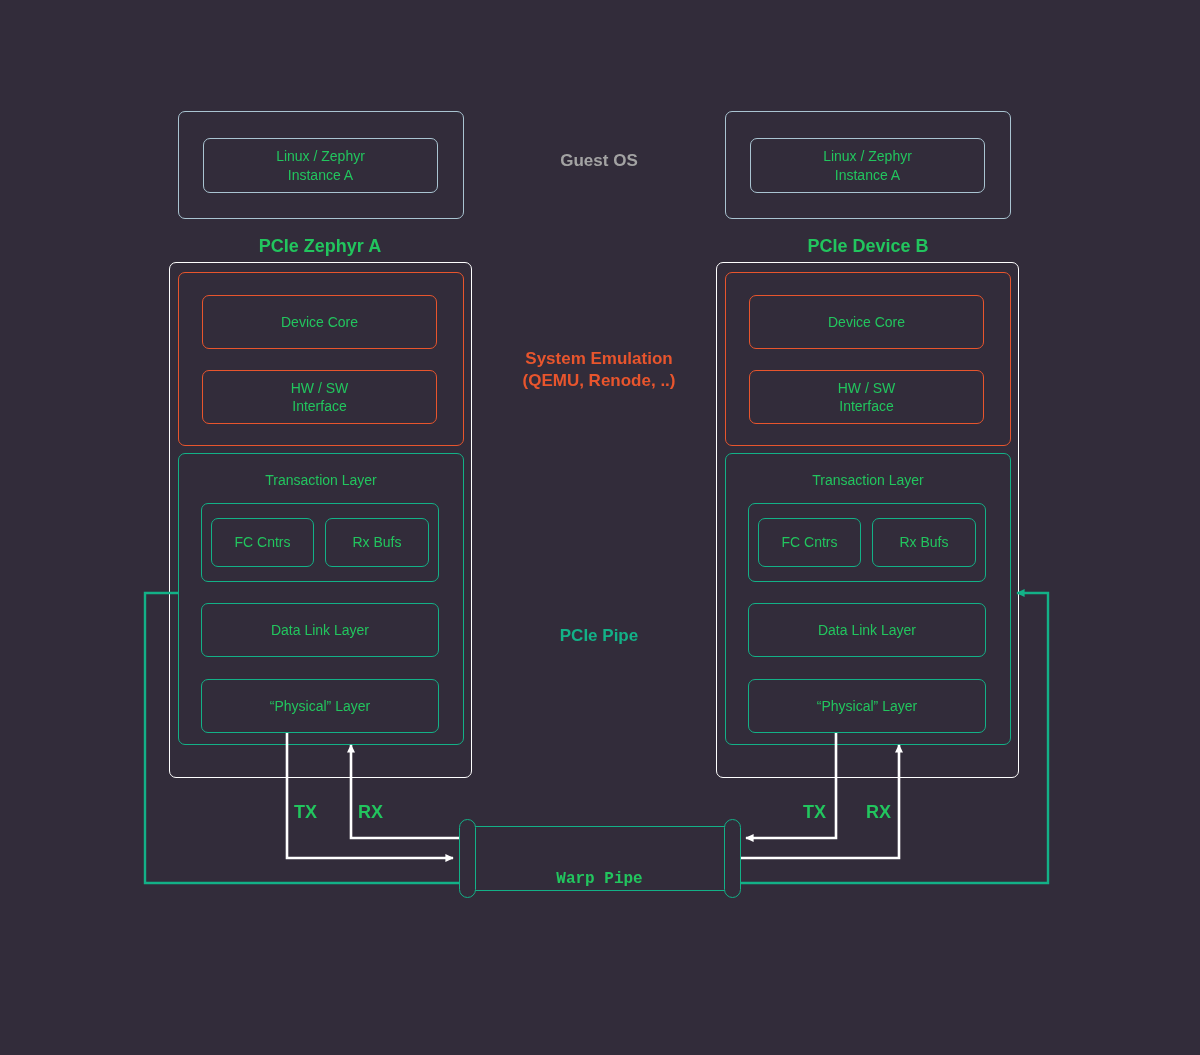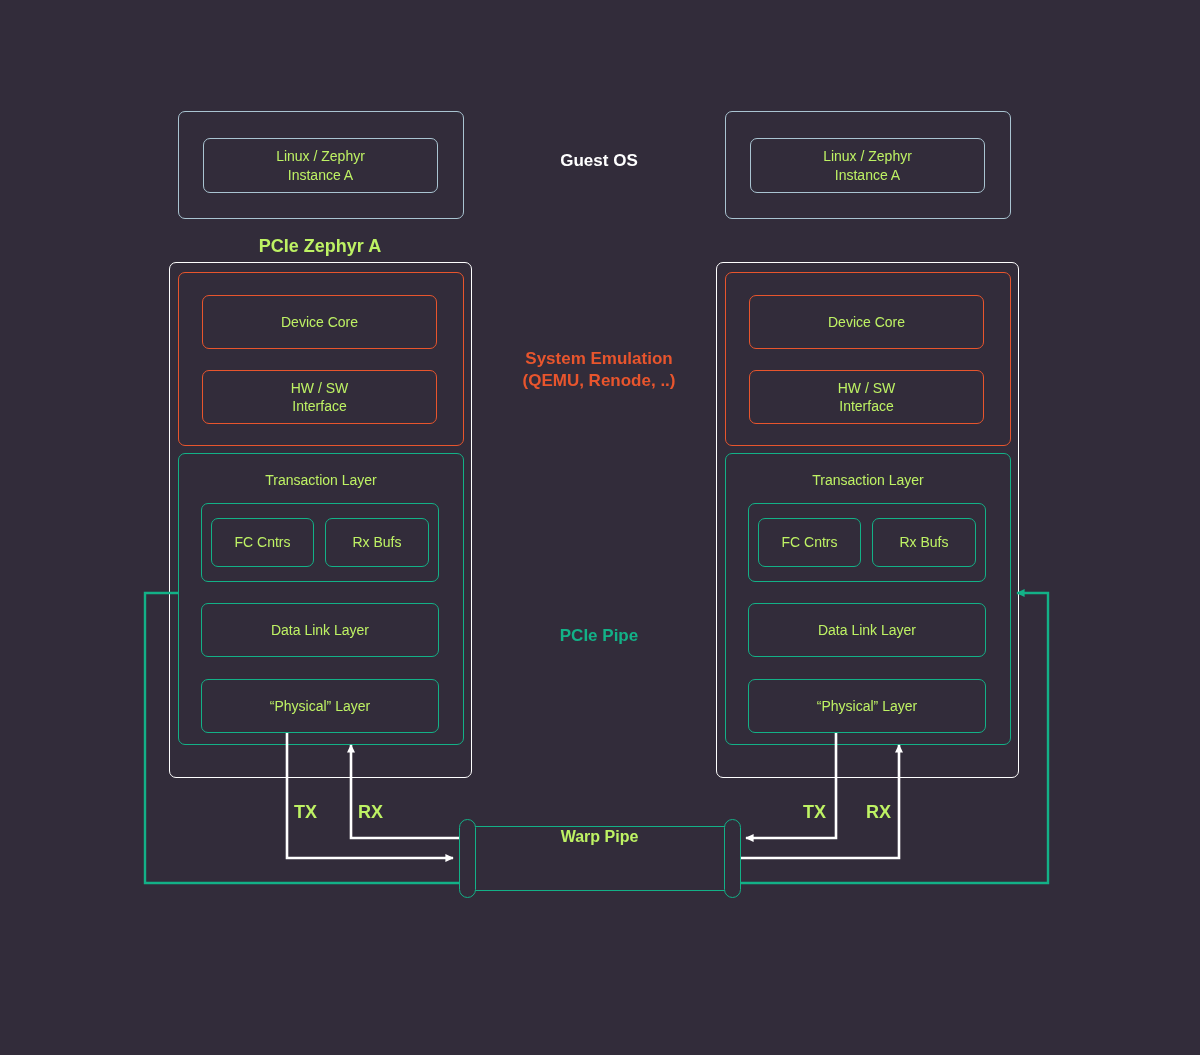--- a/index.html
+++ b/index.html
@@ -40,22 +40,22 @@
   .box-orange { border: 1.5px solid #e8552d; }
   .box-teal   { border: 1.5px solid #13b187; }
 
   
   .label {
     position: absolute;
     text-align: center;
     line-height: 1.3;
     white-space: pre-line;
   }
-  .lbl-white  { color: #bef264; }
-  .lbl-blue   { color: #ffffff; }
+  .lbl-white  { color: #22c55e; }
+  .lbl-blue   { color: #a3a3a3; }
   .lbl-orange { color: #e8552d; }
   .lbl-teal   { color: #13b187; }
 
   .f13 { font-size: 13.5px; }
   .f14 { font-size: 14px; }
   .f16 { font-size: 16px; font-weight: 700; }
   .f17 { font-size: 17px; font-weight: 700; }
   .f18 { font-size: 18px; font-weight: 700; }
 
   
@@ -74,22 +74,23 @@
     border: 1.5px solid #13b187;
     border-radius: 9px;
     background: #322c3a;
   }
   .pipe-body {
     position: absolute;
     box-sizing: border-box;
     border: 1.5px solid #13b187;
     border-radius: 2px;
     display: flex;
-    align-items: flex-start;
+    align-items: flex-end;
     justify-content: center;
+    font-family: Liberation Mono, monospace;
   }
 </style>
 </head>
 <body>
 
 <div id="stage">
 
   <div class="label lbl-blue f17" style="left:474px; top:150px; width:250px;">Guest OS</div>
 
   <div class="label lbl-orange f17" style="left:474px; top:348px; width:250px;">System Emulation
@@ -138,20 +139,21 @@
 
   <div class="label lbl-white f18" style="left:294px; top:801px; width:40px; text-align:left;">TX</div>
   <div class="label lbl-white f18" style="left:358px; top:801px; width:40px; text-align:left;">RX</div>
 
   <div class="box box-blue" style="left:725px; top:111px; width:286px; height:108px;"></div>
   <div class="box box-blue" style="left:750px; top:138px; width:235px; height:55px;">
     <span class="label lbl-white f14" style="position:static; width:100%;">Linux / Zephyr
 Instance A</span>
   </div>
 
+  <div class="label lbl-white f18" style="left:743px; top:235px; width:250px;">PCIe Device B</div>
 
   <div class="box box-white" style="left:716px; top:262px; width:303px; height:516px;"></div>
 
   <div class="box box-orange" style="left:725px; top:272px; width:286px; height:174px;"></div>
   <div class="box box-orange" style="left:749px; top:295px; width:235px; height:54px;">
     <span class="label lbl-white f14" style="position:static; width:100%;">Device Core</span>
   </div>
   <div class="box box-orange" style="left:749px; top:370px; width:235px; height:54px;">
     <span class="label lbl-white f14" style="position:static; width:100%;">HW / SW
 Interface</span>

